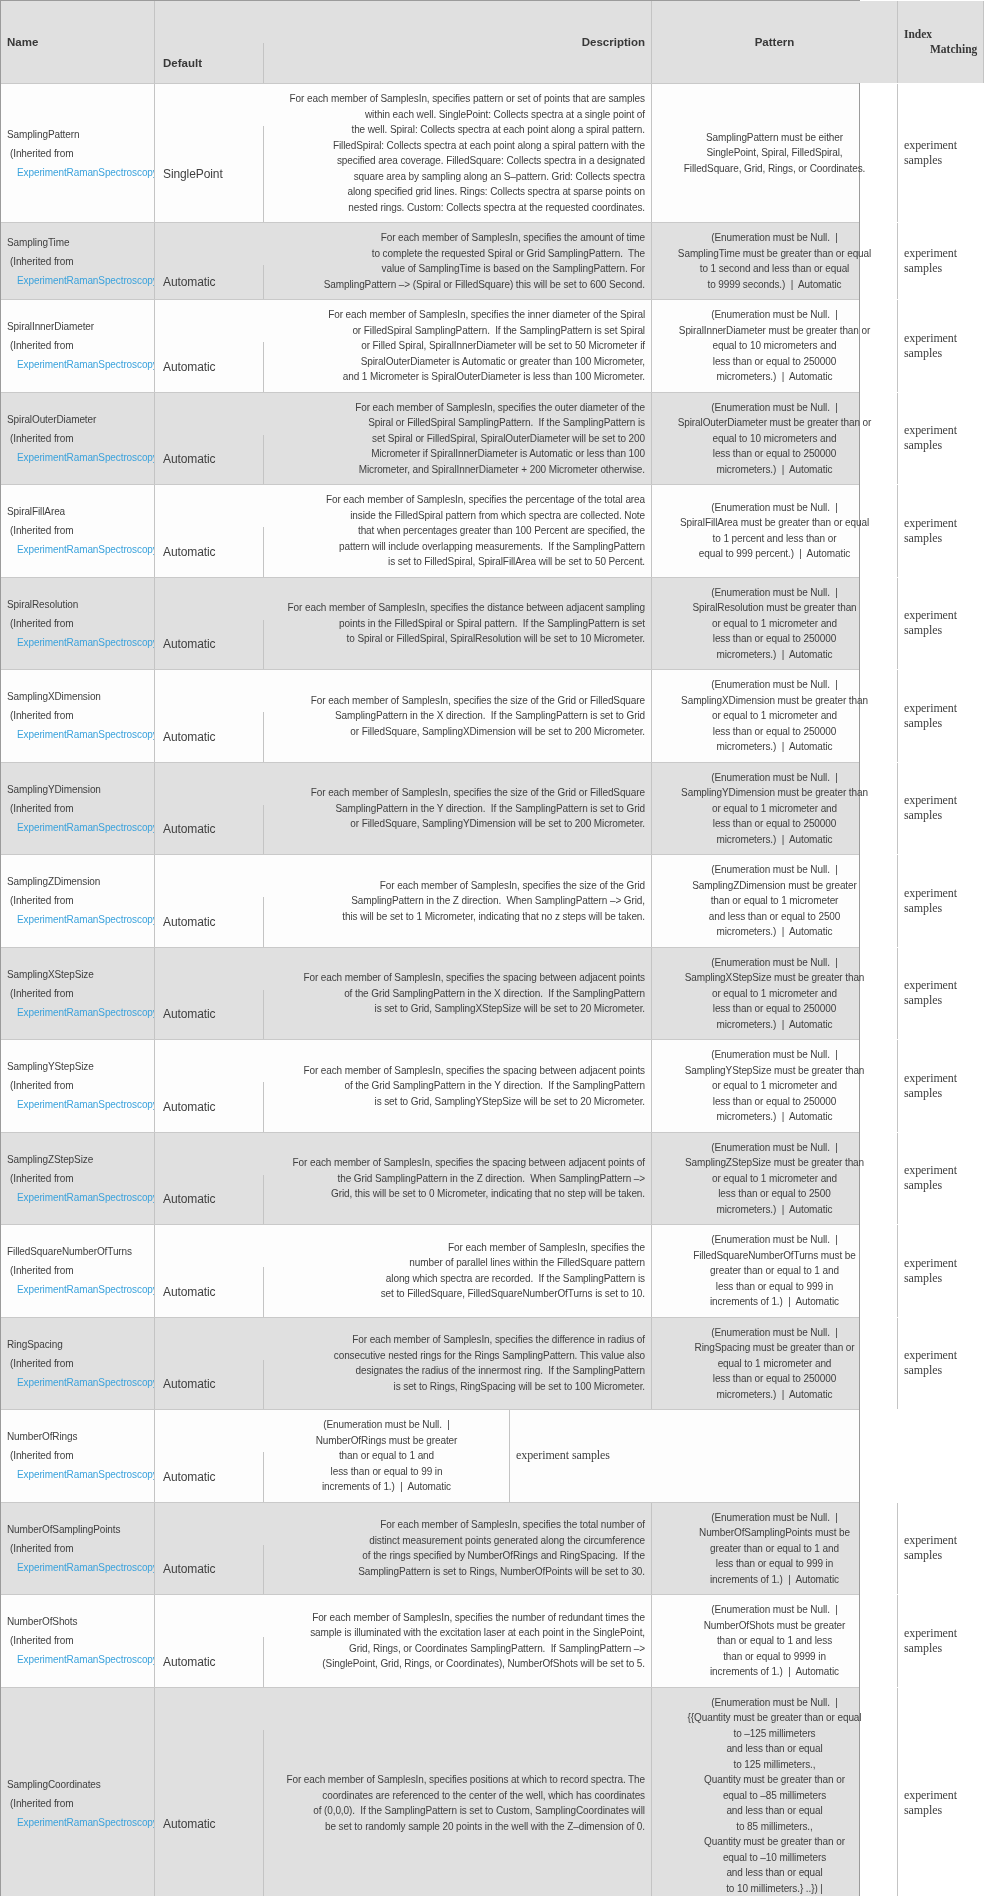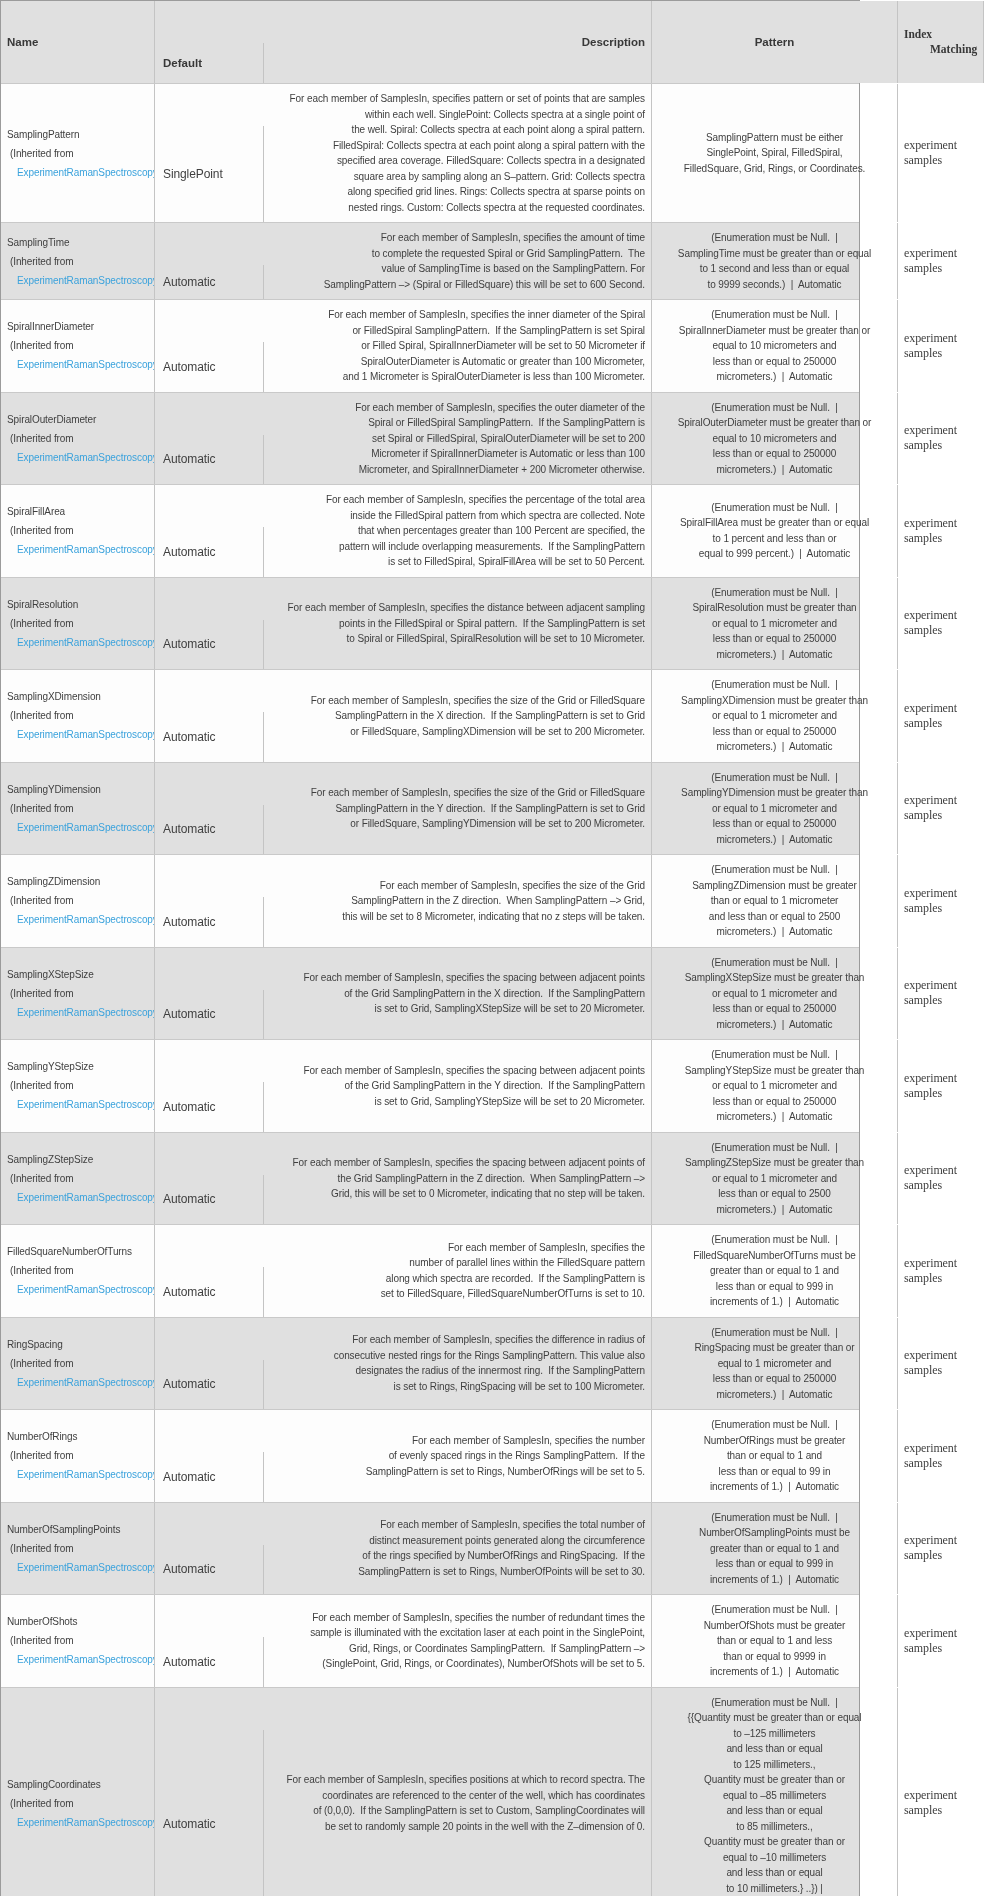--- a/index.html
+++ b/index.html
@@ -264,21 +264,21 @@
           <div class="ln left">SamplingZDimension</div>
           <div class="ln left ind1">(Inherited from</div>
           <div class="ln left ind2 link">ExperimentRamanSpectroscopy</div>
         </div>
         <div class="cell c-def">
           <div class="val">Automatic</div>
         </div>
         <div class="cell c-desc">
           <div class="ln left">For each member of SamplesIn, specifies the size of the Grid</div>
           <div class="ln ctr">SamplingPattern in the Z direction.  When SamplingPattern –&gt; Grid,</div>
-          <div class="ln ctr">this will be set to 8 Micrometer, indicating that no z steps will be taken.</div>
+          <div class="ln ctr">this will be set to 1 Micrometer, indicating that no z steps will be taken.</div>
         </div>
         <div class="cell c-pat">
           <div class="ln left">(Enumeration must be Null.  |</div>
           <div class="ln ctr">SamplingZDimension must be greater</div>
           <div class="ln ctr">than or equal to 1 micrometer</div>
           <div class="ln ctr">and less than or equal to 2500</div>
           <div class="ln ctr">micrometers.)  |  Automatic</div>
         </div>
         <div class="cell c-idx">
           <div class="val">experiment samples</div>
@@ -412,25 +412,20 @@
         </div>
       </div>
       <div class="t-row">
         <div class="cell c-name">
           <div class="ln left">NumberOfRings</div>
           <div class="ln left ind1">(Inherited from</div>
           <div class="ln left ind2 link">ExperimentRamanSpectroscopy</div>
         </div>
         <div class="cell c-def">
           <div class="val">Automatic</div>
-        </div>
-        <div class="cell c-desc">
-          <div class="ln left">For each member of SamplesIn, specifies the number</div>
-          <div class="ln ctr">of evenly spaced rings in the Rings SamplingPattern.  If the</div>
-          <div class="ln ctr">SamplingPattern is set to Rings, NumberOfRings will be set to 5.</div>
         </div>
         <div class="cell c-pat">
           <div class="ln left">(Enumeration must be Null.  |</div>
           <div class="ln ctr">NumberOfRings must be greater</div>
           <div class="ln ctr">than or equal to 1 and</div>
           <div class="ln ctr">less than or equal to 99 in</div>
           <div class="ln ctr">increments of 1.)  |  Automatic</div>
         </div>
         <div class="cell c-idx">
           <div class="val">experiment samples</div>

